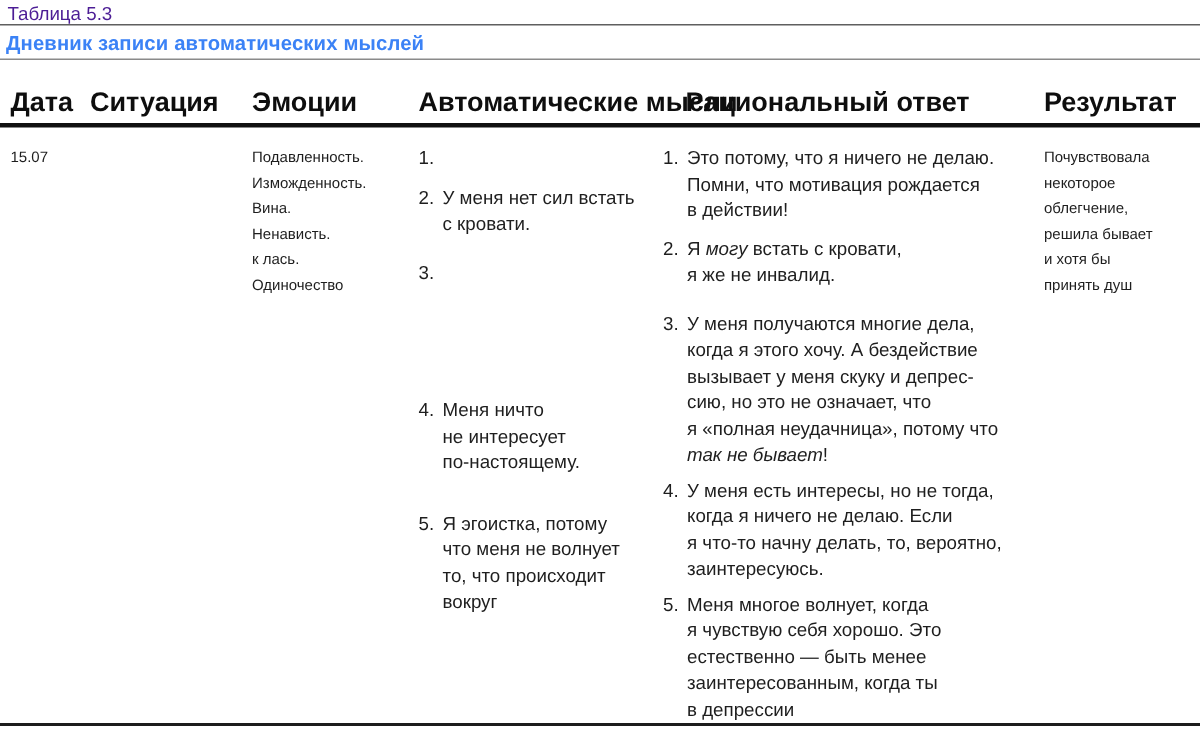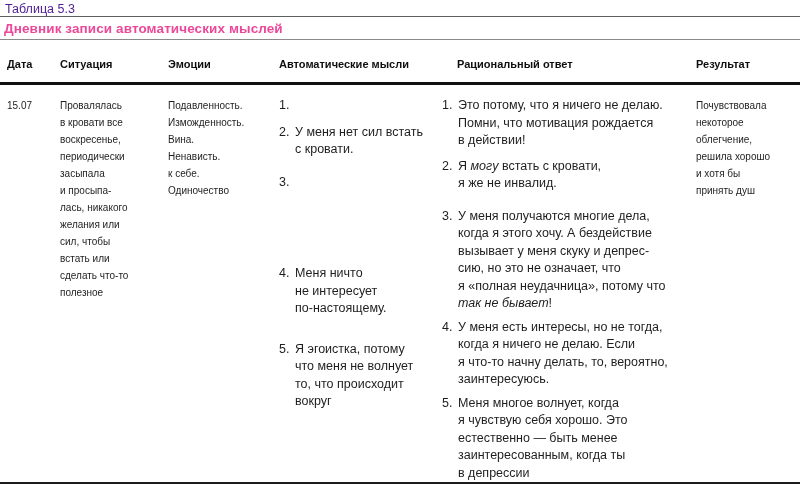--- a/index.html
+++ b/index.html
@@ -16,26 +16,26 @@
   .rule-title{top:39px;height:1px;background:#8a8a8a;}
   .rule-thick{top:82px;height:3px;background:#101010;}
   .rule-bottom{top:482px;height:2px;background:#1c1c1c;}
 
   .tbl-label{
     position:absolute;left:5px;top:2px;
     font-size:12.5px;font-weight:400;color:#4c1d95;
   }
   .tbl-title{
     position:absolute;left:4px;top:21px;
-    font-size:13.5px;font-weight:700;color:#ec4899;
+    font-size:13.5px;font-weight:700;color:#3b82f6;
     letter-spacing:.1px;
   }
   .hdr span{
     position:absolute;top:58px;
-    font-size:11px;font-weight:700;color:#0e0e0e;
+    font-size:18px;font-weight:700;color:#0e0e0e;
     white-space:nowrap;
   }
   .h-date{left:7px;}
   .h-situation{left:60px;}
   .h-emotions{left:168px;}
   .h-thoughts{left:279px;}
   .h-rational{left:418px;padding-left:39px;}
   .h-result{left:696px;}
 
   .col{
@@ -77,38 +77,26 @@
     <span class="h-emotions">Эмоции</span>
     <span class="h-thoughts">Автоматические мысли</span>
     <span class="h-rational">Рациональный ответ</span>
     <span class="h-result">Результат</span>
   </div>
 
   <div class="rule rule-thick"></div>
 
   <div class="col col-date">15.07</div>
 
-  <div class="col col-situation">Провалялась
-в кровати все
-воскресенье,
-периодически
-засыпала
-и просыпа-
-лась, никакого
-желания или
-сил, чтобы
-встать или
-сделать что-то
-полезное</div>
 
   <div class="col col-emotions">Подавленность.
 Изможденность.
 Вина.
 Ненависть.
-к себе.
+к лась.
 Одиночество</div>
 
   <div class="col-list col-thoughts">
     <div class="item" style="margin-bottom:9px">
       <span class="num">1.</span>
     </div>
     <div class="item" style="margin-bottom:15px">
       <span class="num">2.</span>
       <span class="txt">У меня нет сил встать
 с кровати.</span>
@@ -165,19 +153,19 @@
 я чувствую себя хорошо. Это
 естественно — быть менее
 заинтересованным, когда ты
 в депрессии</span>
     </div>
   </div>
 
   <div class="col col-result">Почувствовала
 некоторое
 облегчение,
-решила хорошо
+решила бывает
 и хотя бы
 принять душ</div>
 
   <div class="rule rule-bottom"></div>
 
 </div>
 
 </body></html>

